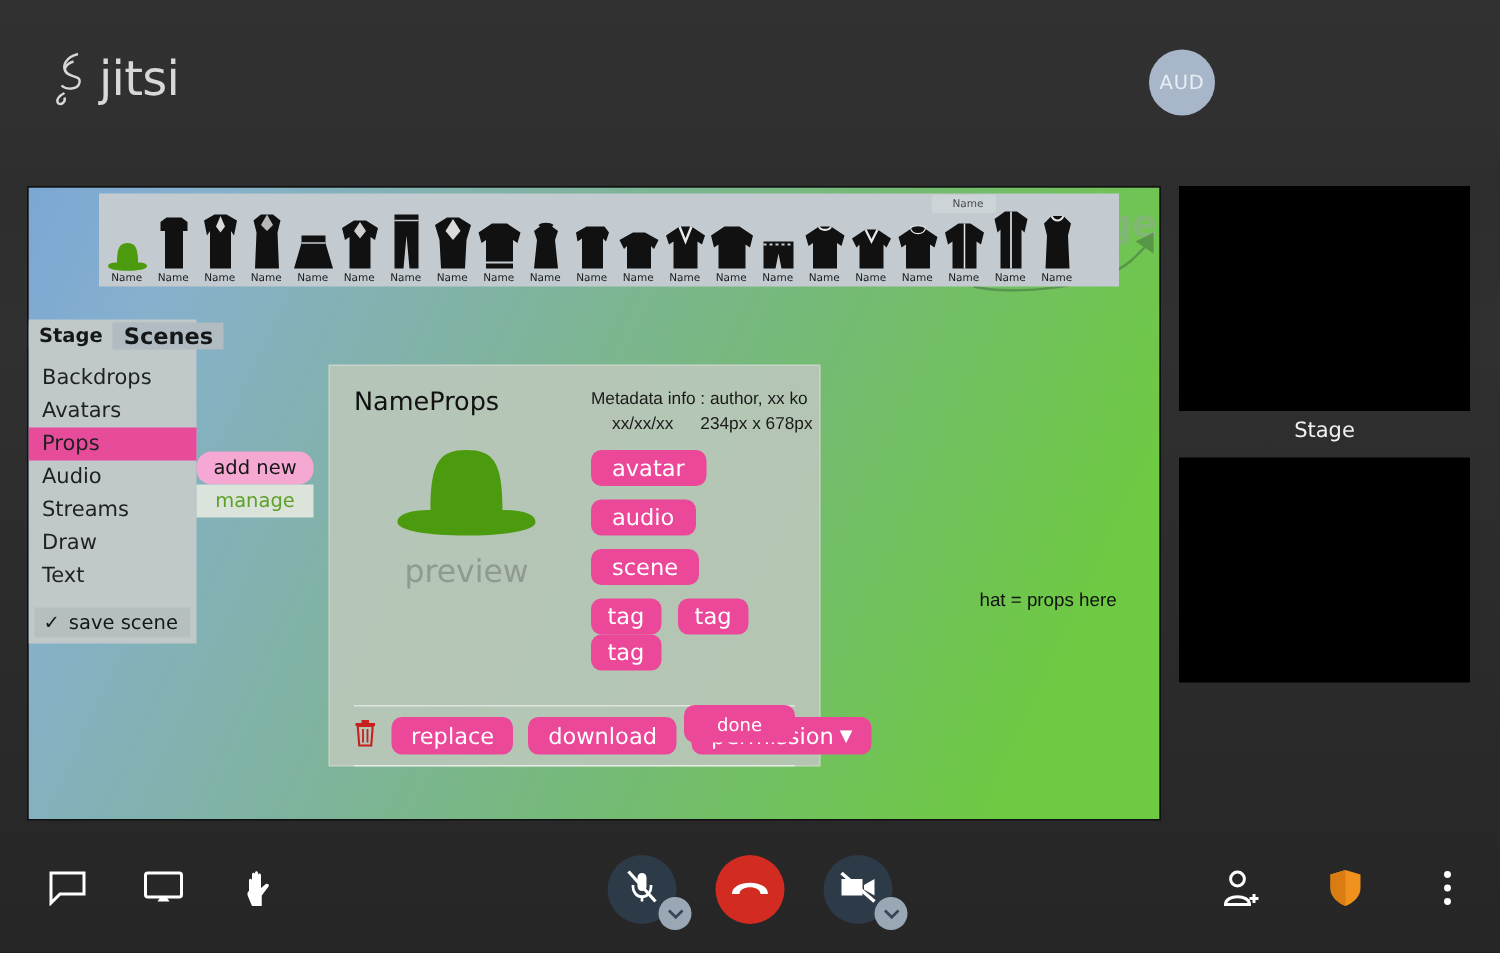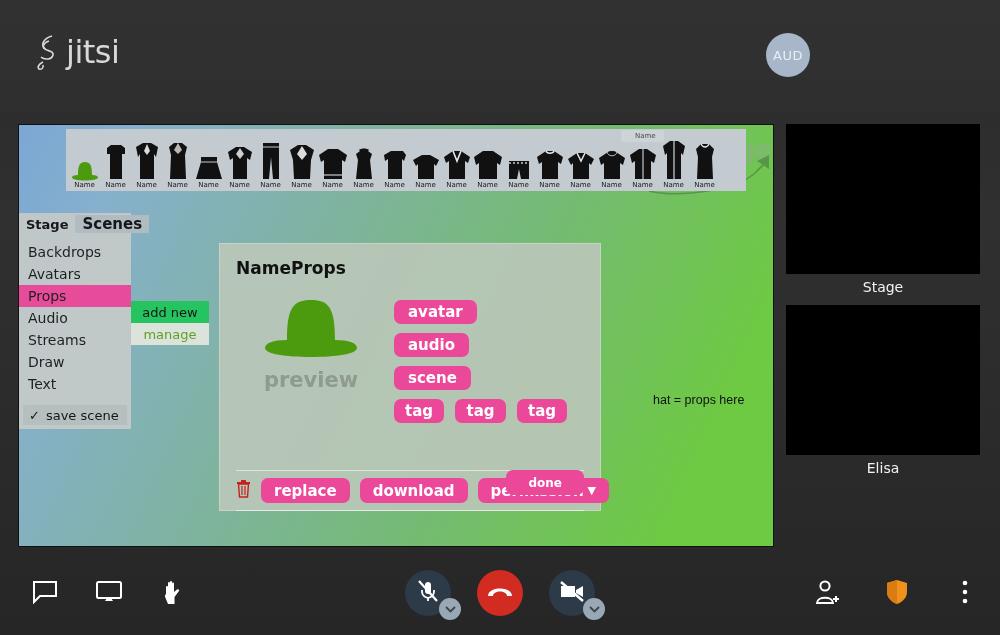--- a/index.html
+++ b/index.html
@@ -101,29 +101,28 @@
     background:#b9c0c0; display:flex; align-items:center; gap:6px;
     padding-left:6px; font-size:13px; color:#111;
     font-family:"DejaVu Sans", sans-serif;
   }
   
   #submenu { position:absolute; left:112px; top:0px; width:78px; }
   #submenu .sub-item {
     height:22px; display:flex; align-items:center; justify-content:center;
     font-size:13px; font-family:"DejaVu Sans", sans-serif;
   }
-  #submenu .sub-add { background:#22c55e; color:#111; }
+  #submenu .sub-add { background:#f9a8d4; color:#111;border-radius:10px; }
   #submenu .sub-manage { background:#dfe6dd; color:#5ea024; }
   
   #props-dialog {
-    position:absolute; left:200px; top:118px; width:382px; height:268px;
+    position:absolute; left:200px; top:118px; width:328px; height:268px;
     background:rgba(186,199,184,.92);
     border:1px solid rgba(255,255,255,.25);
     padding:14px 16px;
-    font-weight:bold;
   }
   #dlg-title {
     font-size:17px; color:#111; font-family:"DejaVu Sans", sans-serif;
     margin-bottom:6px;
   }
   #dlg-meta {
     position:absolute; left:174px; top:14px; width:200px;
     font-size:11.5px; color:#1a1a1a; line-height:17px;
     font-family:"Liberation Sans", sans-serif;
   }
@@ -450,20 +449,27 @@
       </div>
       <div id="save-scene">
         <span>✓</span>
         <span>save scene</span>
       </div>
     </div>
 
     <div id="props-dialog">
       <div id="dlg-title">NameProps</div>
 
+      <div id="dlg-meta">
+        <div>Metadata info : author,   xx ko</div>
+        <div class="row2">
+          <span>xx/xx/xx</span>
+          <span>234px x 678px</span>
+        </div>
+      </div>
 
       <div id="dlg-preview">
         <span>
           <svg width="100" height="66" viewBox="0 0 100 66">
             <path d="M26 48 C26 16 32 8 50 8 C68 8 74 16 74 48 C88 48 96 51 96 56 C96 62 75 65 50 65 C25 65 4 62 4 56 C4 51 12 48 26 48 Z" fill="#4c9b0e"></path>
           </svg>
         </span>
         <div class="pv-label">preview</div>
       </div>
 
@@ -504,21 +510,20 @@
 
   </div>
 
   <div id="filmstrip">
     <div class="tile">
       <div class="video"></div>
       <div class="nick">Stage</div>
     </div>
     <div class="tile">
       <div class="video"></div>
-      <div class="nick">Elisa</div>
     </div>
   </div>
 
   <div id="toolbar">
 
     <div class="tb-left">
       <span class="tb-icon">
         <svg width="26" height="24" viewBox="0 0 26 24">
             <path d="M2 2 H24 V16 H8 L2 22 Z" fill="none" stroke="#fff" stroke-width="2"></path>
           </svg>

